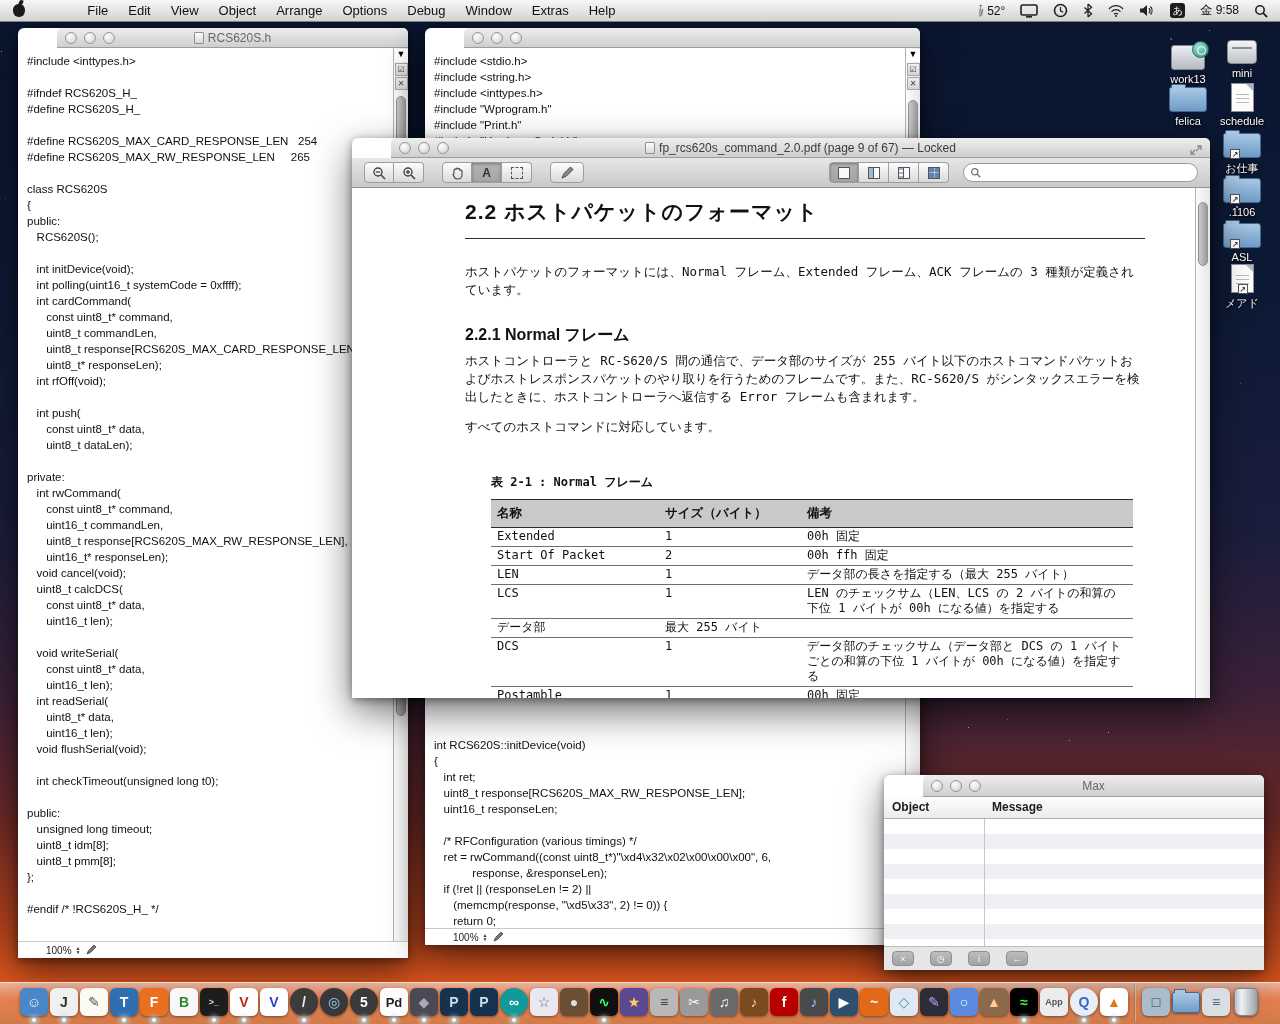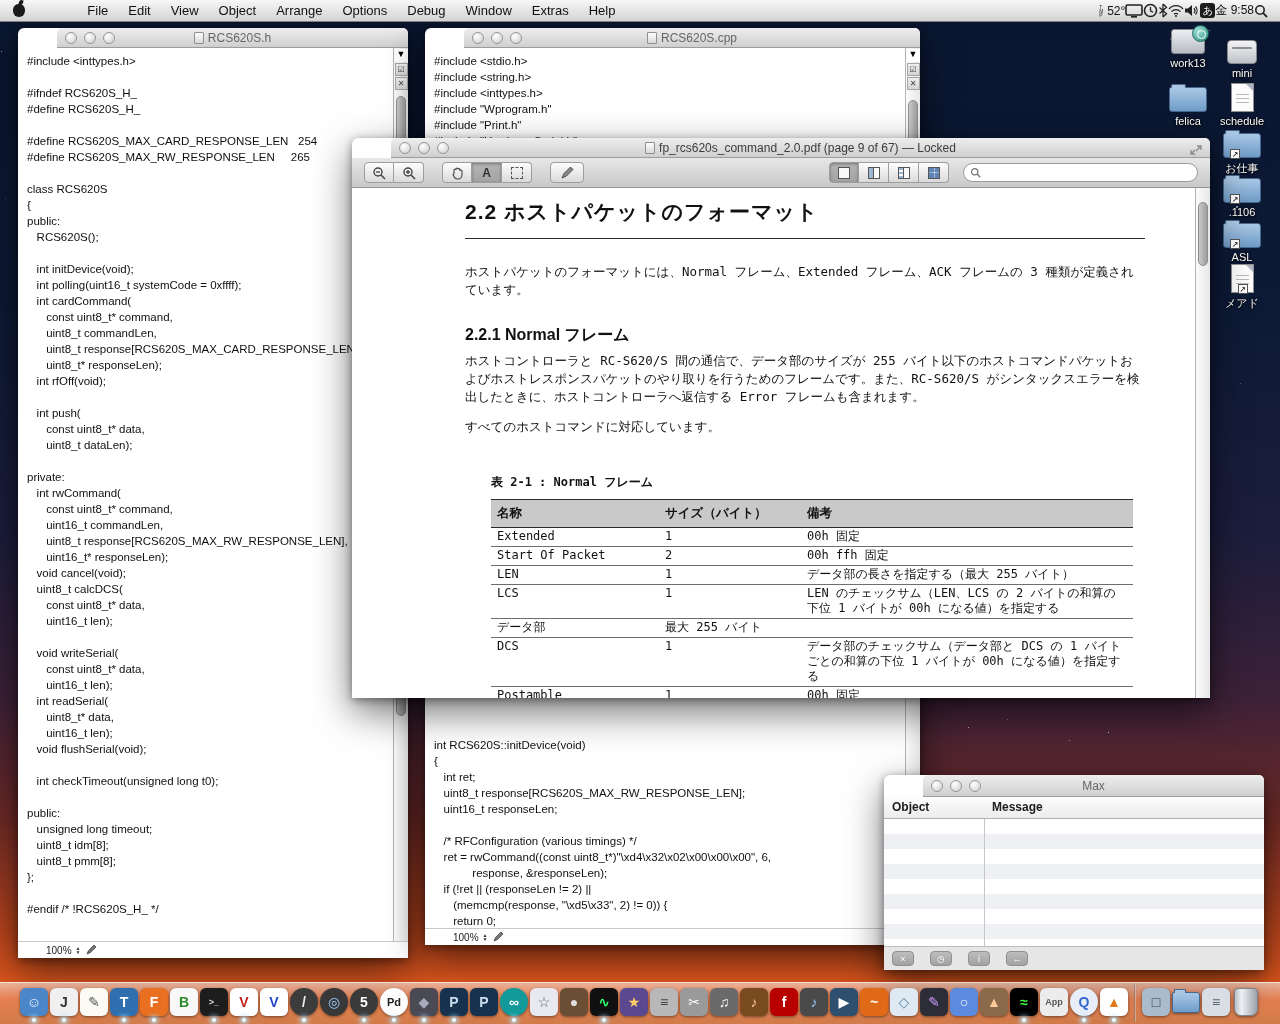--- a/index.html
+++ b/index.html
@@ -11,21 +11,21 @@
 
   
   .menubar{position:absolute;top:0;left:0;right:0;height:22px;z-index:60;
     background:linear-gradient(180deg,#f7f7f7,#d3d3d3);border-bottom:1px solid #7f7f7f;
     display:flex;align-items:center;font-size:13px;color:#111;}
   .apple{width:22px;display:flex;justify-content:center;align-items:center;margin-left:8px;}
   .apple i{position:relative;display:block;width:12px;height:13px;background:#1a1a1a;border-radius:45% 45% 48% 48%;}
   .apple i::before{content:"";position:absolute;top:-4px;left:6px;width:4px;height:5px;background:#1a1a1a;border-radius:60% 0 60% 0;transform:rotate(18deg);}
   .menu-item{padding:16px 10px;line-height:22px;}
   .menu-item.app{font-weight:bold;padding:0 11px;}
-  .mb-right{margin-left:auto;display:flex;align-items:center;padding-right:12px;}
+  .mb-right{margin-left:auto;display:flex;align-items:center;gap:15px;padding-right:12px;}
   .mb-right svg{display:block;}
   .tmp{display:flex;align-items:center;gap:2px;font-size:12px;}
   .tmp .tl{font-size:5px;line-height:4px;color:#333;display:inline-block;width:6px;}
   .ime{width:15px;height:15px;background:#1c1c1c;color:#fff;border-radius:3px;font-size:10px;line-height:15px;text-align:center;}
   .mb-clock{font-size:12px;}
 
   
   .window{position:absolute;border-radius:6px 6px 0 0;box-shadow:0 14px 38px rgba(0,0,0,.55),0 2px 8px rgba(0,0,0,.4);background:#fff;padding-left:39px;}
   .titlebar{height:20px;background:linear-gradient(180deg,#eee,#cfcfcf);border-bottom:1px solid #9c9c9c;border-radius:5px 5px 0 0;position:relative;display:flex;align-items:center;}
   .lights{display:flex;gap:7px;margin-left:8px;}
@@ -208,21 +208,21 @@
       <span style="left: 1201px; top: 391px; width: 1px; height: 1px; opacity: 0.74;"></span>
       <span style="left: 98px; top: 602px; width: 2px; height: 2px; opacity: 0.87;"></span>
       <span style="left: 265px; top: 68px; width: 1px; height: 1px; opacity: 0.35;"></span>
       <span style="left: 432px; top: 279px; width: 1px; height: 1px; opacity: 0.48;"></span>
       <span style="left: 599px; top: 490px; width: 1px; height: 1px; opacity: 0.61;"></span>
       <span style="left: 766px; top: 701px; width: 2px; height: 2px; opacity: 0.74;"></span>
       <span style="left: 933px; top: 167px; width: 1px; height: 1px; opacity: 0.87;"></span>
     </div>
 
   <div id="desktop-icons">
-      <div class="dicon" style="left: 1160px; top: 24px;">
+      <div class="dicon" style="left: 1160px; top: 40px;">
         <div class="art">
           <div class="di-drive">
             <span class="badge"></span>
           </div>
         </div>
         <div class="lbl">work13</div>
       </div>
       <div class="dicon" style="left: 1214px; top: 34px;">
         <div class="art">
           <div class="di-device"></div>
@@ -424,24 +424,20 @@
     </div>
   </div>
 
   <div class="window" id="win-cpp" style="left:425px;top:28px;width:495px;height:917px;z-index:2;">
     <div class="titlebar">
       <div class="lights">
         <span class="light"></span>
         <span class="light"></span>
         <span class="light"></span>
       </div>
-      <span class="wtitle">
-          <span class="doc-ico"></span>
-          <span>RCS620S.cpp</span>
-        </span>
     </div>
     <div class="ed-content">
       <pre class="code" id="code-cpp-top">#include &lt;stdio.h&gt;
 #include &lt;string.h&gt;
 #include &lt;inttypes.h&gt;
 #include "Wprogram.h"
 #include "Print.h"
 #include "HardwareSerial.h"</pre>
       <pre class="code" id="code-cpp-bottom" style="position:absolute;top:656px;left:0;margin-top:28px;">int RCS620S::initDevice(void)
 {
@@ -681,21 +677,21 @@
         </div>
         <div class="dk">
           <div class="dk-ic round" style="background: rgb(56, 56, 56); color: rgb(153, 204, 255);">◎</div>
           <span class="dk-dot off"></span>
         </div>
         <div class="dk">
           <div class="dk-ic round" style="background: rgb(58, 58, 58); color: rgb(255, 255, 255);">5</div>
           <span class="dk-dot"></span>
         </div>
         <div class="dk">
-          <div class="dk-ic" style="background: rgb(253, 253, 253); color: rgb(34, 34, 34); font-size: 11px; border-radius: 14px;">Pd</div>
+          <div class="dk-ic" style="background: rgb(253, 253, 253); color: rgb(34, 34, 34); font-size: 13px;">Pd</div>
           <span class="dk-dot"></span>
         </div>
         <div class="dk">
           <div class="dk-ic" style="background: rgb(74, 74, 85); color: rgb(170, 170, 187);">◆</div>
           <span class="dk-dot"></span>
         </div>
         <div class="dk">
           <div class="dk-ic" style="background: rgb(22, 50, 79); color: rgb(204, 221, 238);">P</div>
           <span class="dk-dot"></span>
         </div>

